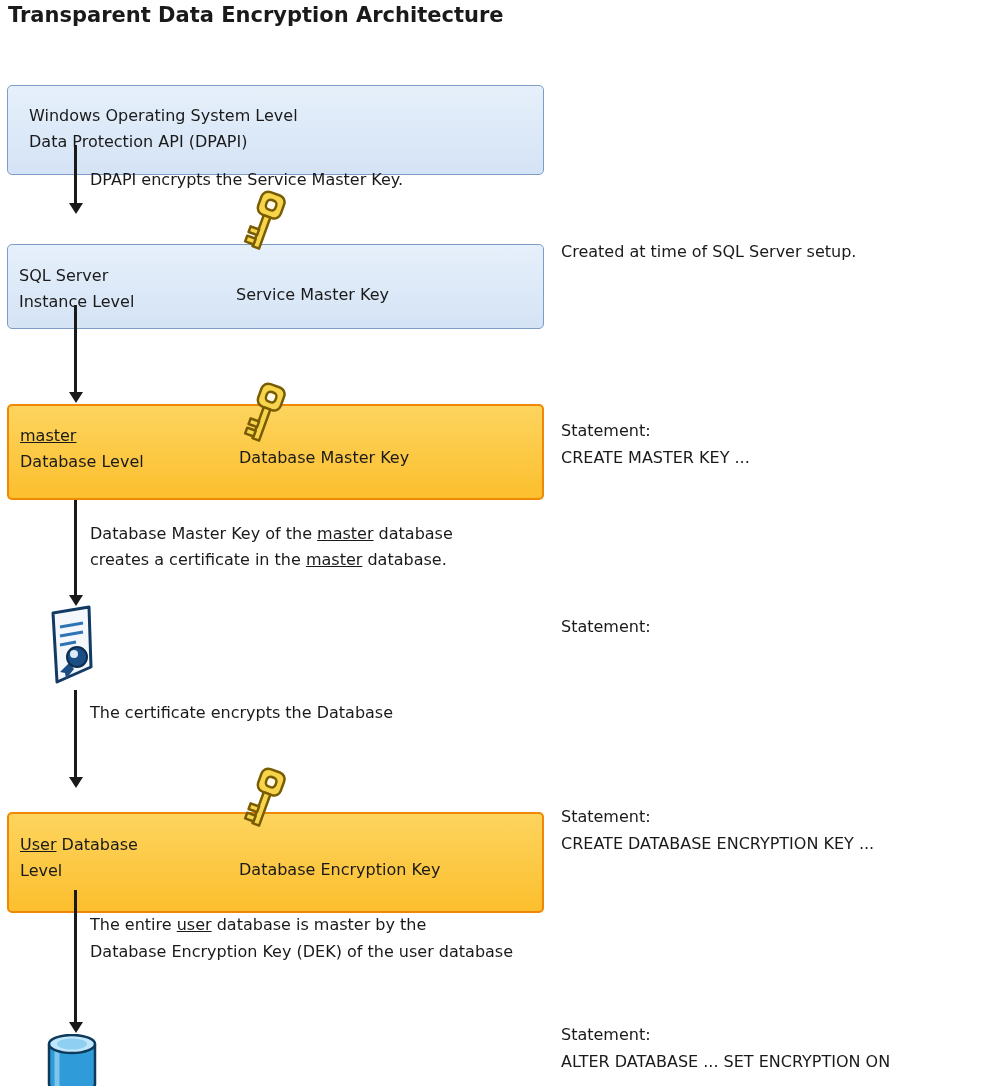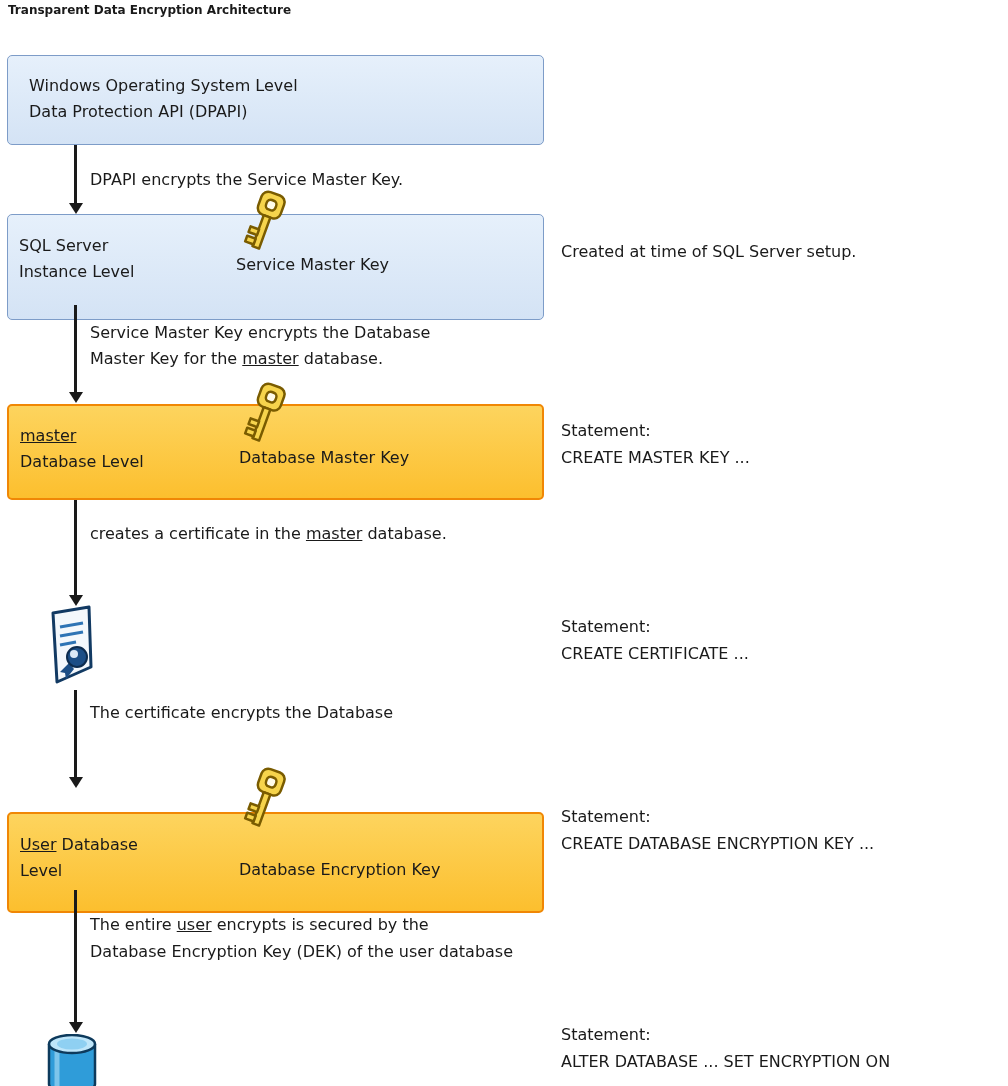--- a/index.html
+++ b/index.html
@@ -2,24 +2,24 @@
 <html><head>
 <meta charset="utf-8">
 <style>
   * { margin:0; padding:0; box-sizing:border-box; }
   body { background:#ffffff; }
   .canvas {
     position:relative; width:1008px; height:1086px; overflow:hidden;
     font-family:"DejaVu Sans","Liberation Sans",sans-serif;
     font-size:16px; color:#1a1a1a; background:#ffffff;
   }
-  .title { position:absolute; left:8px; top:3px; font-weight:bold; font-size:12px; }
+  .title { position:absolute; left:8px; top:3px; font-weight:bold; font-size:21px; }
 
   .box { position:absolute; left:7px; width:537px; border-radius:5px; }
-  .box.blue  { background:linear-gradient(#e6f0fb,#d4e3f5); border:1.5px solid #7d9cc8; }
+  .box.blue  { background:linear-gradient(#e6f0fb,#d4e3f5); border:1.5px solid #7d9cc8;margin-top:30px; }
   .box.orange{ background:linear-gradient(#fdd45e,#fcbf2e); border:2px solid #f08705; }
   .box-text { position:absolute; line-height:26px; white-space:nowrap; }
   .key-label { position:absolute; white-space:nowrap; }
 
   .u { text-decoration:underline; }
 
   .arrow { position:absolute; left:74px; width:3px; background:#1a1a1a; }
   .arrow::after {
     content:""; position:absolute; left:-5.5px; bottom:-10px;
     border-left:7px solid transparent; border-right:7px solid transparent;
@@ -45,43 +45,39 @@
       <div>Windows Operating System Level</div>
       <div>Data Protection API (DPAPI)</div>
     </div>
   </div>
 
   <div class="arrow" style="top:145px; height:59px;"></div>
   <div class="lbl" style="top:167px;">
     <div>DPAPI encrypts the Service Master Key.</div>
   </div>
 
-  <div class="box blue" style="top:214px; height:106px;">
+  <div class="box blue" style="top:214px; height:85px;">
     <div class="box-text" style="left:11px; top:18px;">
       <div>SQL Server</div>
       <div>Instance Level</div>
     </div>
     <div class="key-label" style="left:228px; top:40px;">Service Master Key</div>
   </div>
   <svg class="keyicon" style="left:248px; top:190px;" viewBox="0 0 34 64">
     <g fill="#f6d44c" stroke="#7a5c00" stroke-width="2.5" stroke-linejoin="round">
       <rect x="5" y="2" width="24" height="24" rx="7"></rect>
       <rect x="12" y="9" width="10" height="10" rx="4" fill="#fffbe8"></rect>
       <rect x="13.5" y="26" width="7" height="33"></rect>
       <rect x="5" y="41" width="9" height="6"></rect>
       <rect x="5" y="51" width="9" height="6"></rect>
     </g>
   </svg>
   <div class="note" style="top:238px;">Created at time of SQL Server setup.</div>
 
   <div class="arrow" style="top:305px; height:88px;"></div>
-  <div class="lbl" style="top:320px;">
-    <div>Service Master Key encrypts the Database</div>
-    <div><span>Master Key for the </span><span class="u">master</span><span> database.</span></div>
-  </div>
 
   <div class="box orange" style="top:404px; height:96px;">
     <div class="box-text" style="left:11px; top:17px;">
       <div class="u">master</div>
       <div>Database Level</div>
     </div>
     <div class="key-label" style="left:230px; top:42px;">Database Master Key</div>
   </div>
   <svg class="keyicon" style="left:248px; top:382px;" viewBox="0 0 34 64">
     <g fill="#f6d44c" stroke="#7a5c00" stroke-width="2.5" stroke-linejoin="round">
@@ -92,35 +88,35 @@
       <rect x="5" y="51" width="9" height="6"></rect>
     </g>
   </svg>
   <div class="note" style="top:417px;">
     <div>Statement:</div>
     <div>CREATE MASTER KEY ...</div>
   </div>
 
   <div class="arrow" style="top:500px; height:96px;"></div>
   <div class="lbl" style="top:521px;">
+    <div><span>Database Master Key of the </span><span class="u">master</span><span> database</span></div>
     <div><span>creates a certificate in the </span><span class="u">master</span><span> database.</span></div>
   </div>
 
   <svg class="certicon" viewBox="0 0 58 86">
     <polygon points="11,9 47,3 49,63 15,78" fill="#f4f8fc" stroke="#123a63" stroke-width="3" stroke-linejoin="round"></polygon>
     <line x1="18" y1="23" x2="41" y2="19" stroke="#2e74b5" stroke-width="3"></line>
     <line x1="18" y1="32" x2="41" y2="28" stroke="#2e74b5" stroke-width="3"></line>
     <line x1="18" y1="41" x2="34" y2="38" stroke="#2e74b5" stroke-width="3"></line>
     <path d="M27,59 l-9,9 5,1 1,6 8,-10 z" fill="#1c4e86"></path>
     <circle cx="35" cy="53" r="10" fill="#1c4e86" stroke="#0d2c4e" stroke-width="2"></circle>
     <circle cx="32" cy="50" r="4" fill="#dce9f7"></circle>
   </svg>
   <div class="note" style="top:613px;">
     <div>Statement:</div>
-    <div>CREATE CERTIFICATE ...</div>
   </div>
 
   <div class="arrow" style="top:690px; height:88px;"></div>
   <div class="lbl" style="top:700px;">
     <div>The certificate encrypts the Database</div>
   </div>
 
   <div class="box orange" style="top:812px; height:101px;">
     <div class="box-text" style="left:11px; top:18px;">
       <div><span class="u">User</span><span> Database</span></div>
@@ -137,21 +133,21 @@
       <rect x="5" y="51" width="9" height="6"></rect>
     </g>
   </svg>
   <div class="note" style="top:803px;">
     <div>Statement:</div>
     <div>CREATE DATABASE ENCRYPTION KEY ...</div>
   </div>
 
   <div class="arrow" style="top:890px; height:133px;"></div>
   <div class="lbl" style="top:911px; line-height:27px;">
-    <div><span>The entire </span><span class="u">user</span><span> encrypts is secured by the</span></div>
+    <div><span>The entire </span><span class="u">user</span><span> database is master by the</span></div>
     <div>Database Encryption Key (DEK) of the user database</div>
   </div>
 
   <svg class="dbicon" viewBox="0 0 52 60">
     <path d="M3,10 v40 a23,9 0 0 0 46,0 v-40" fill="#2f9cd9" stroke="#0d3a5c" stroke-width="2.5"></path>
     <path d="M11,17 v36" stroke="#a8dcf5" stroke-width="5" opacity="0.65" fill="none"></path>
     <ellipse cx="26" cy="10" rx="23" ry="9" fill="#bfe6fa" stroke="#0d3a5c" stroke-width="2.5"></ellipse>
     <ellipse cx="26" cy="10" rx="15" ry="5.5" fill="#8fd0f2"></ellipse>
   </svg>
   <div class="note" style="top:1021px;">

